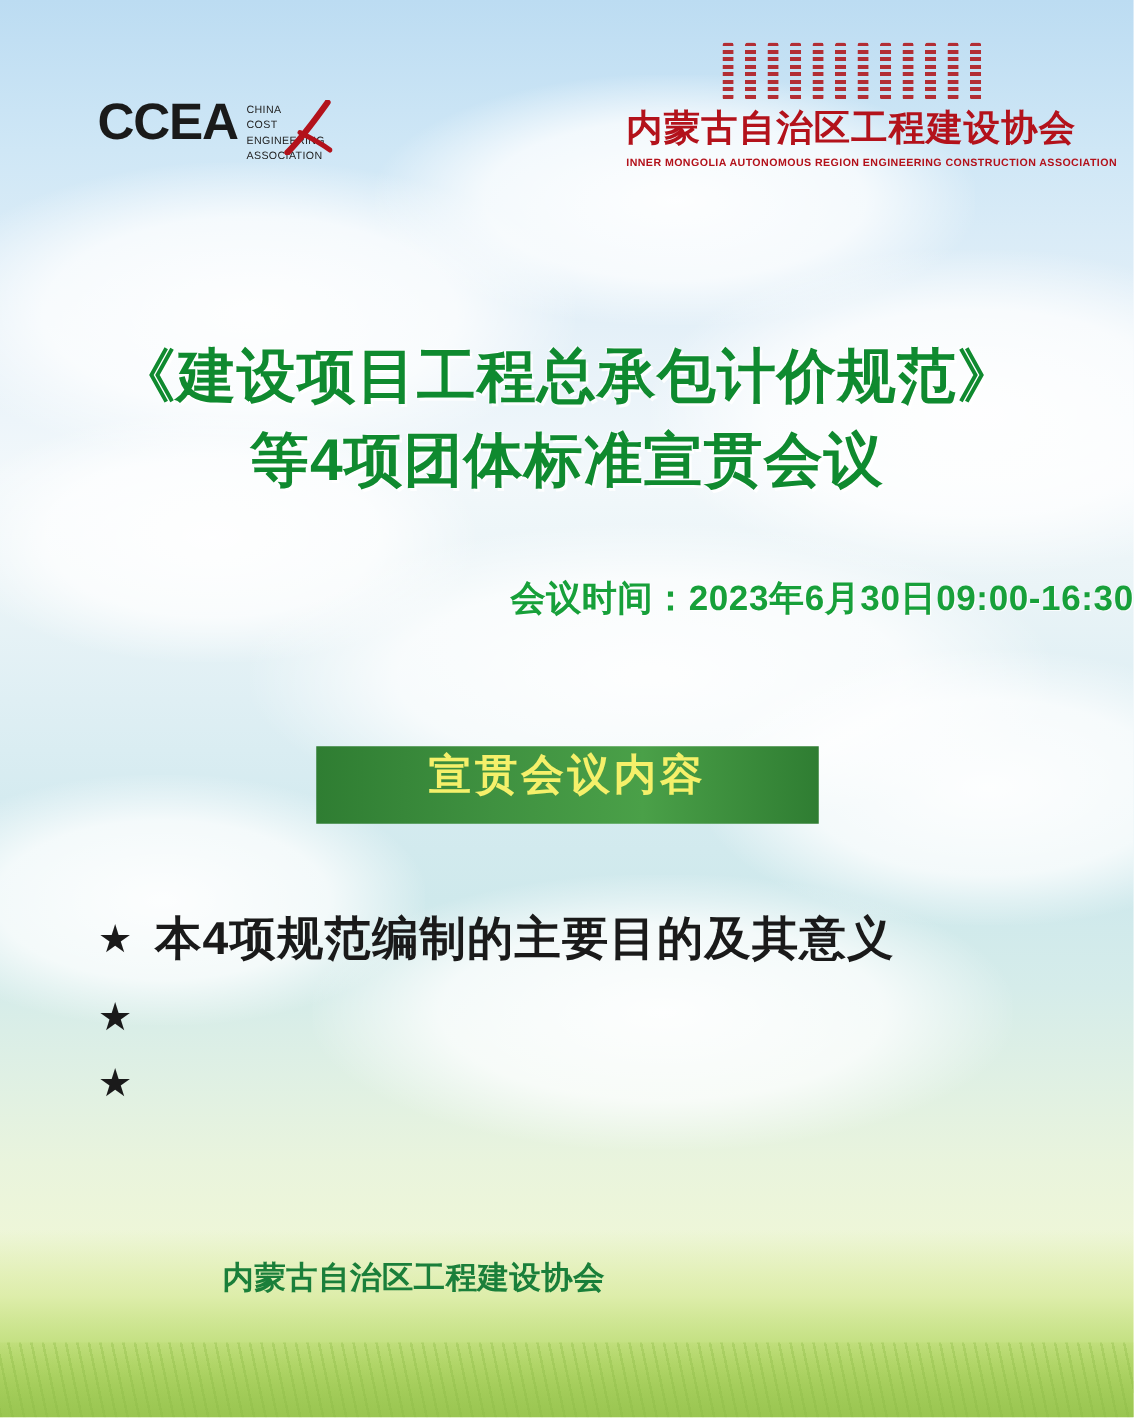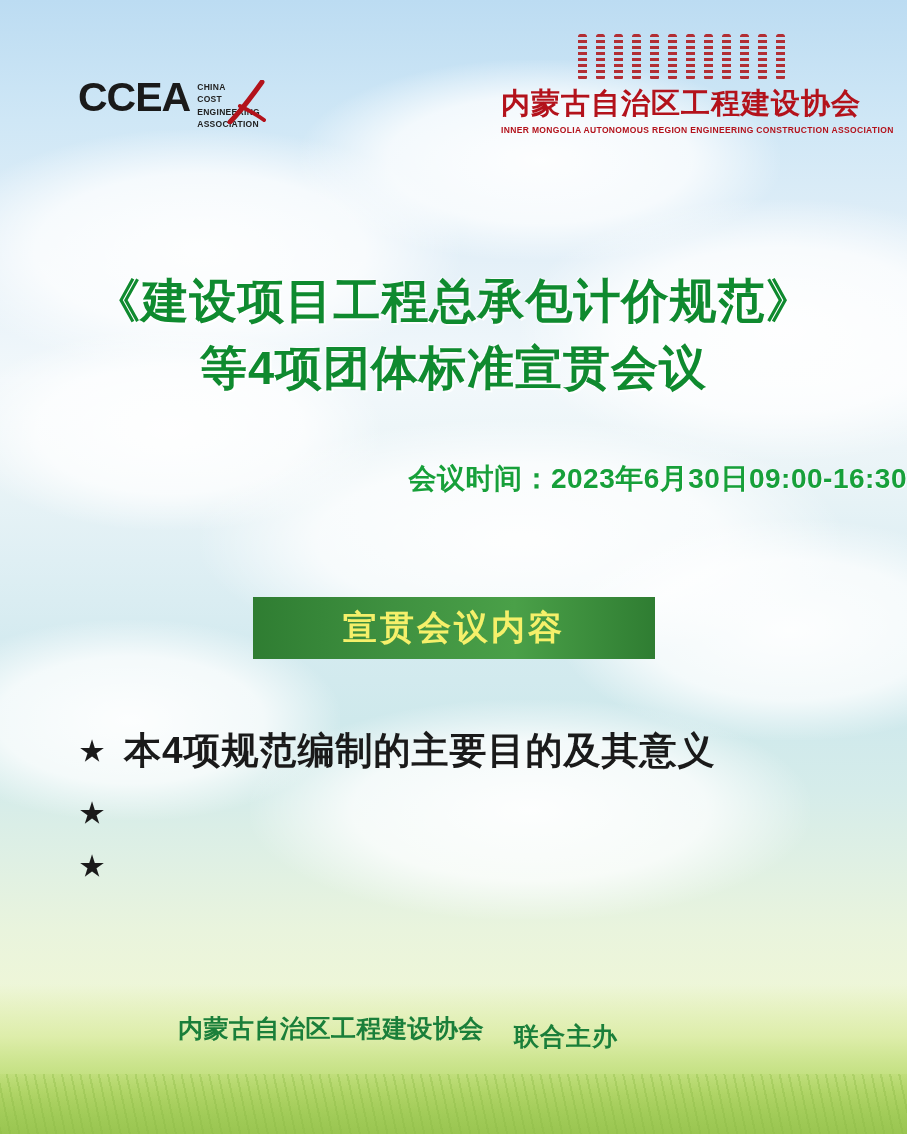--- a/index.html
+++ b/index.html
@@ -95,21 +95,21 @@
   #ccea-swoosh {
     position: absolute;
     right: -6px;
     top: 2px;
     width: 40px;
     height: 44px;
     pointer-events: none;
   }
   #ccea-sub {
     font-size: 8.5px;
-    font-weight: bold;
+    font-weight: normal;
     line-height: 1.45;
     color: #222;
     letter-spacing: 0.3px;
     padding-top: 3px;
   }
 
   #img-logo {
     position: absolute;
     right: 46px;
     top: 34px;
@@ -187,21 +187,20 @@
 
   
   #section-banner {
     position: absolute;
     top: 597px;
     left: 253px;
     width: 402px;
     height: 62px;
     background: linear-gradient(to right, #2f7d32 0%, #3f9140 35%, #4aa048 65%, #2f7d32 100%);
     display: flex;
-    align-items: center;
     justify-content: center;
   }
   #section-banner-label {
     font-weight: bold;
     font-size: 34px;
     letter-spacing: 3px;
     color: #f5f06a;
   }
 
   
@@ -331,16 +330,15 @@
     </div>
     <div class="bullet-row">
       <span class="bullet-star">★</span>
     </div>
   </div>
 
   <div id="footer">
     <div id="organizers">
       <div>内蒙古自治区工程建设协会</div>
     </div>
-    <div id="joint-host">联合主办</div>
   </div>
 
 </div>
 
 </body></html>

